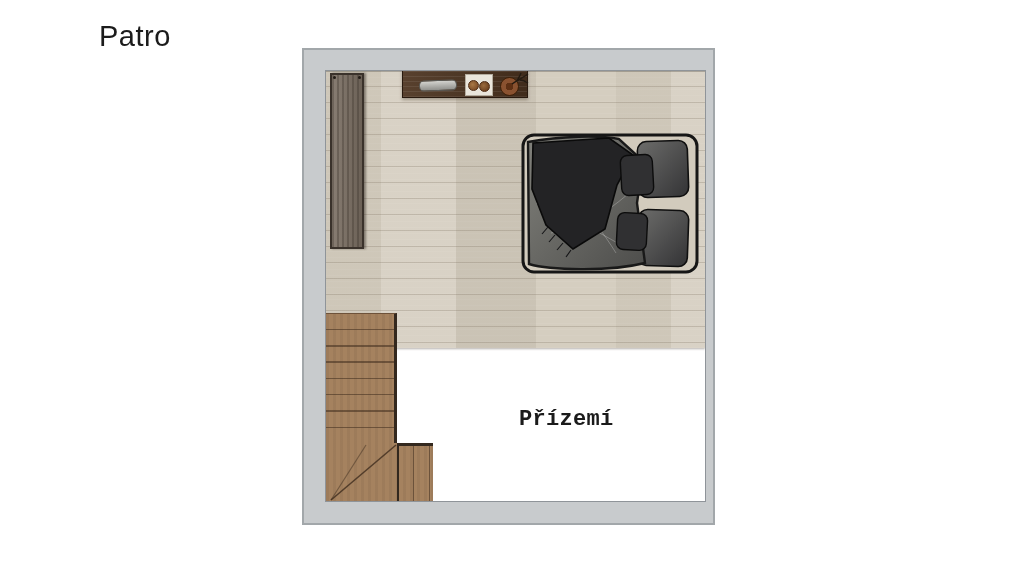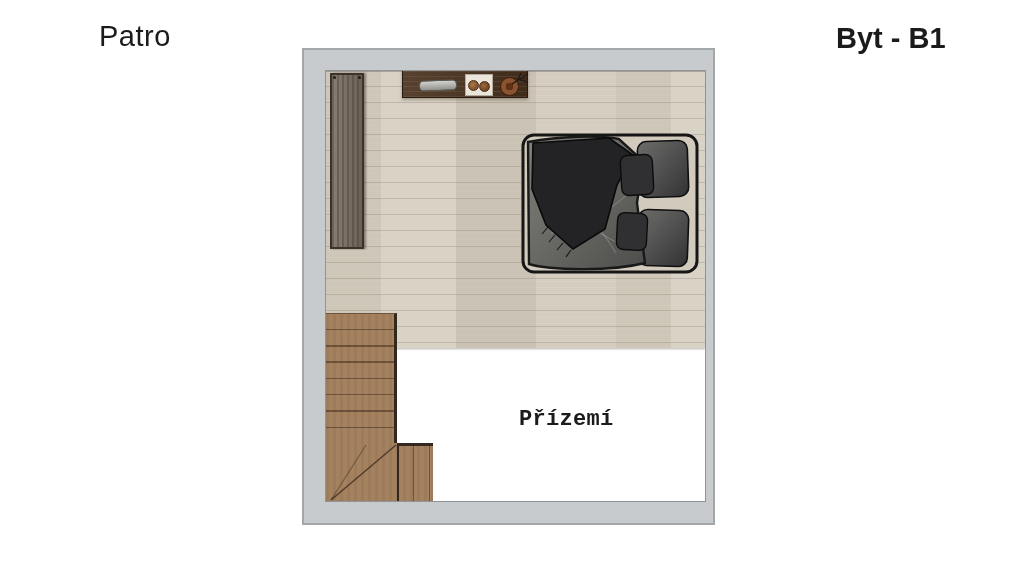--- a/index.html
+++ b/index.html
@@ -95,21 +95,20 @@
   .winder-line{stroke:rgba(56,39,26,0.75);stroke-width:1.6;}
   .winder-line.faint{stroke:rgba(56,39,26,0.45);stroke-width:1.2;}
   .branch-line{stroke:#241b12;stroke-width:1.4;fill:none;}
 </style>
 </head>
 <body>
 
 <div class="stage">
 
   <div class="title-left">Patro</div>
-  <div class="title-right">Byt - B1</div>
 
   <div class="plan-wall">
     <div class="plan-interior">
 
       <div class="floor-wood"></div>
 
       <div class="wardrobe">
         <span class="hinge l"></span>
         <span class="hinge r"></span>
       </div>

